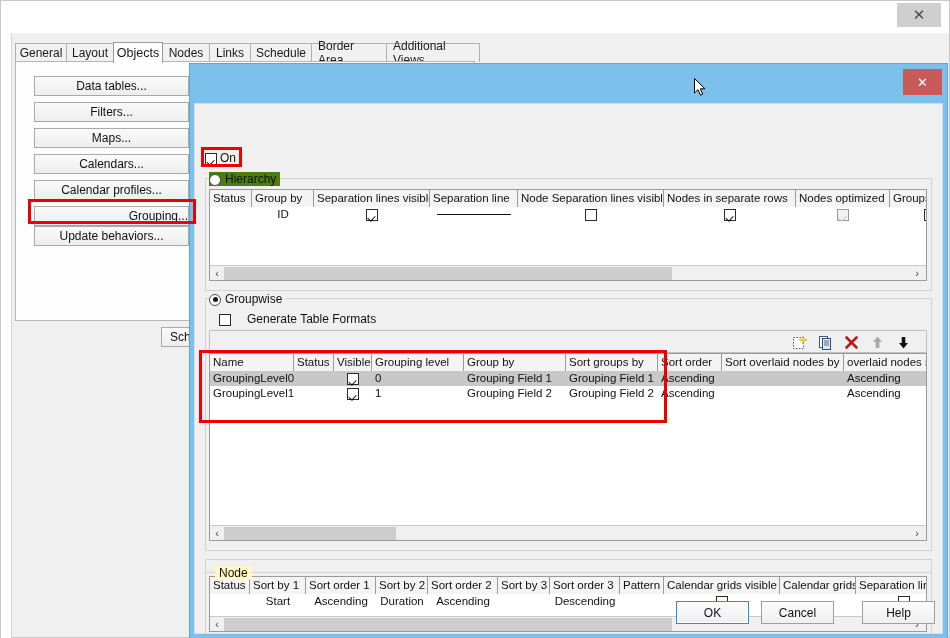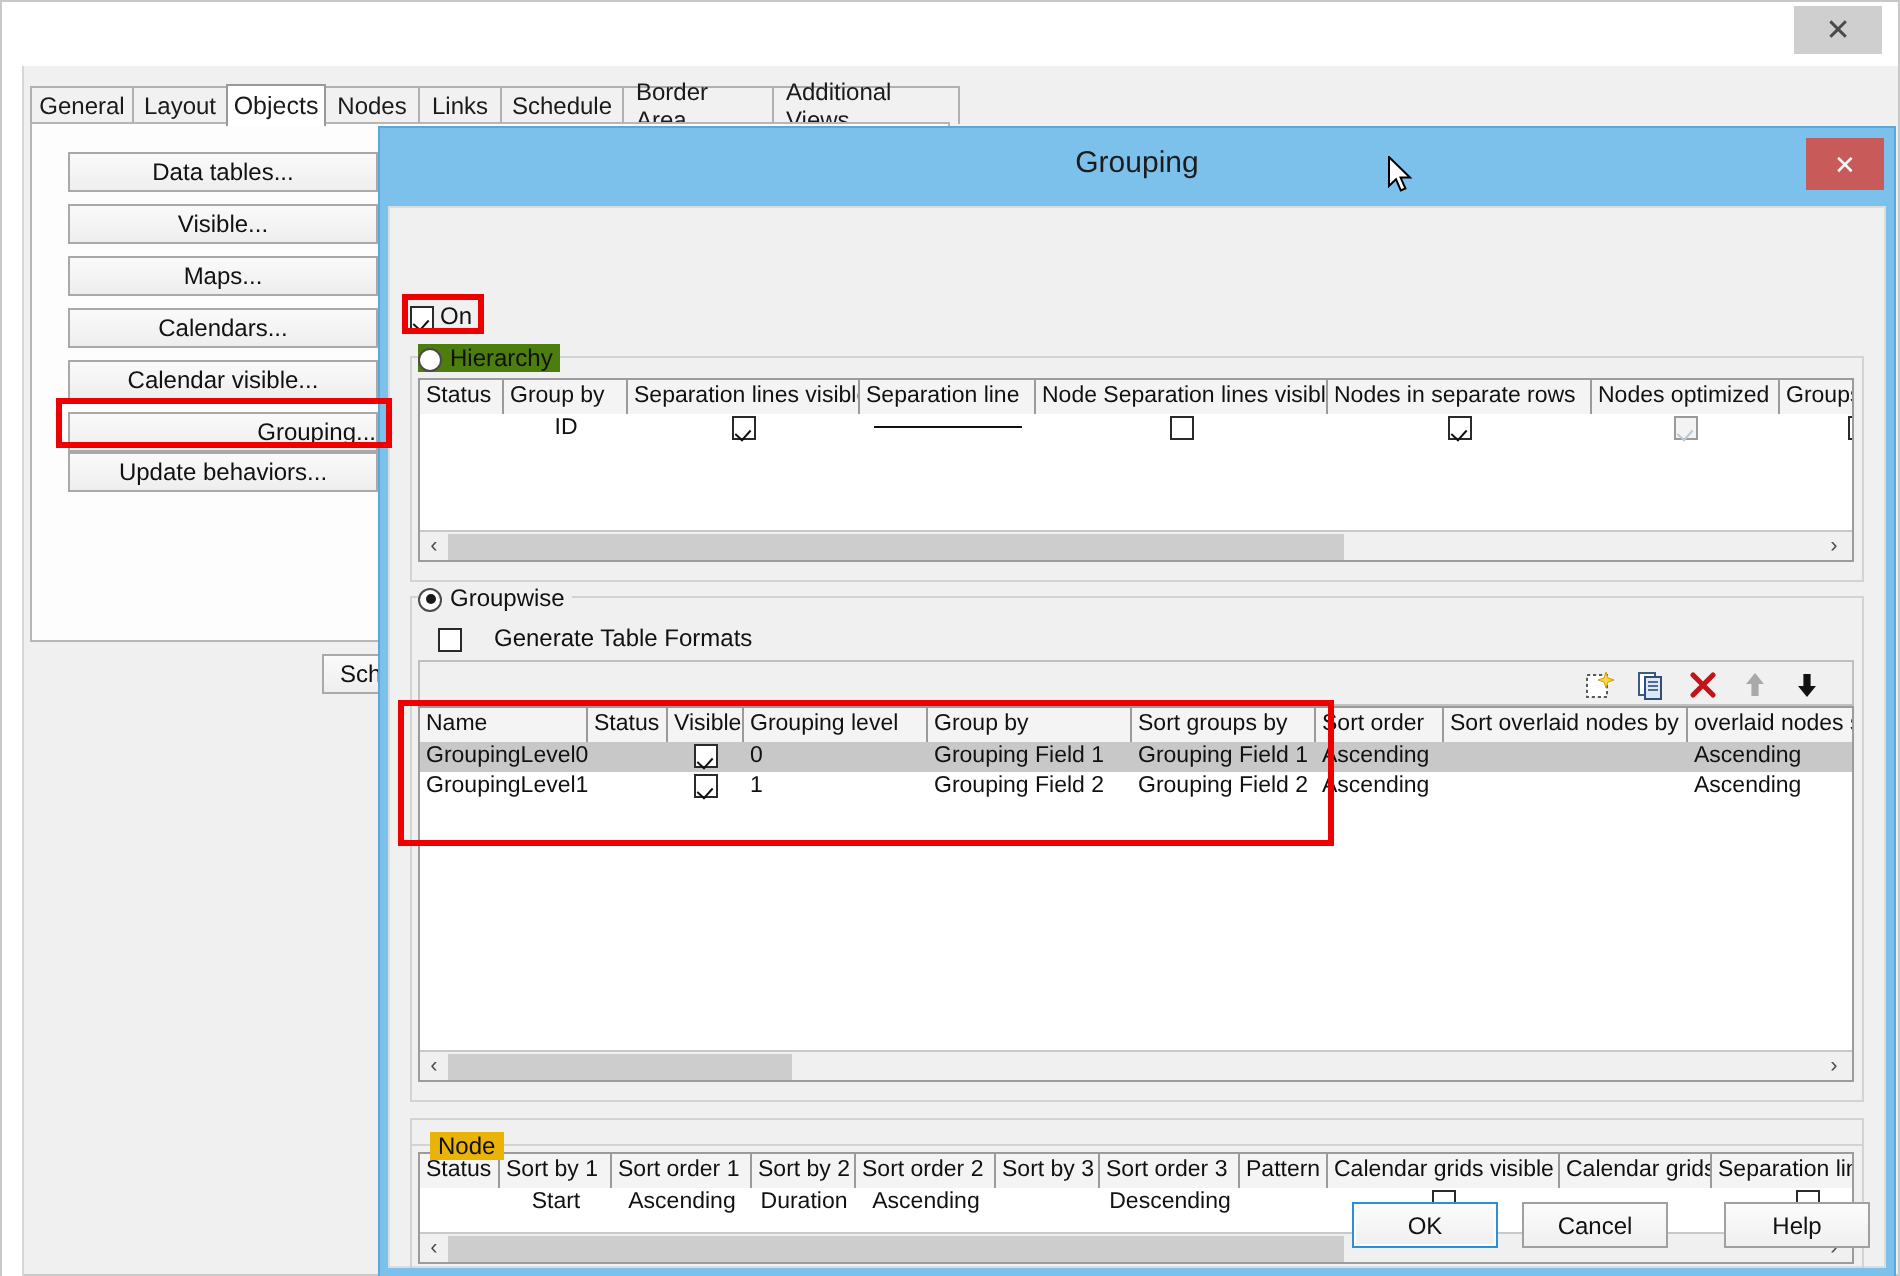--- a/index.html
+++ b/index.html
@@ -241,46 +241,45 @@
         <span>Additional Views</span>
       </div>
     </div>
   <div id="tabpanel"></div>
 
   <div id="side-buttons">
       <div class="side-btn" style="top: 75px;">
         <span>Data tables...</span>
       </div>
       <div class="side-btn" style="top: 101px;">
-        <span>Visible...</span>
+        <span>Filters...</span>
       </div>
       <div class="side-btn" style="top: 127px;">
         <span>Maps...</span>
       </div>
       <div class="side-btn" style="top: 153px;">
         <span>Calendars...</span>
       </div>
       <div class="side-btn" style="top: 179px;">
-        <span>Calendar visible...</span>
+        <span>Calendar profiles...</span>
       </div>
       <div class="side-btn" style="top: 205px; justify-content: flex-end;">
         <span>Grouping...</span>
       </div>
       <div class="side-btn" style="top: 225px;">
         <span>Update behaviors...</span>
       </div>
     </div>
   <div id="btn-grouping-highlight"></div>
 
   <div id="btn-sch">Sch</div>
 </div>
 
 <div id="dialog">
   <div id="dlg-title">
-    <div id="dlg-title-text">Grouping</div>
     <div id="dlg-close">✕</div>
   </div>
 
   <div id="dlg-body">
 
     <div class="lbl" style="left:10px;top:47px;">
       <span class="chk checked"></span><span style="margin-left:3px;">On</span>
     </div>
     <div class="annot" style="left:6px;top:43px;width:41px;height:20px;"></div>
 
@@ -352,21 +351,21 @@
         <div class="row sel" style="top: 17px;"><span class="cell" style="width:84px"><span>GroupingLevel0</span></span><span class="cell ctr" style="width:40px"><span></span></span><span class="cell ctr" style="width:38px"><span class="chk checked"></span></span><span class="cell" style="width:92px"><span>0</span></span><span class="cell" style="width:102px"><span>Grouping Field 1</span></span><span class="cell" style="width:92px"><span>Grouping Field 1</span></span><span class="cell" style="width:64px"><span>Ascending</span></span><span class="cell" style="width:122px"><span></span></span><span class="cell" style="width:110px"><span>Ascending</span></span></div>
         <div class="row" style="top: 32px;"><span class="cell" style="width:84px"><span>GroupingLevel1</span></span><span class="cell ctr" style="width:40px"><span></span></span><span class="cell ctr" style="width:38px"><span class="chk checked"></span></span><span class="cell" style="width:92px"><span>1</span></span><span class="cell" style="width:102px"><span>Grouping Field 2</span></span><span class="cell" style="width:92px"><span>Grouping Field 2</span></span><span class="cell" style="width:64px"><span>Ascending</span></span><span class="cell" style="width:122px"><span></span></span><span class="cell" style="width:110px"><span>Ascending</span></span></div>
         <div class="hscroll" style="left: 0px; top: 171px; width: 716px;">
           <div class="hs-arrow" style="left:0px">‹</div>
           <div class="hs-thumb" style="left:14px;width:172px"></div>
           <div class="hs-arrow" style="left:700px">›</div>
         </div>
       </div>
     <div class="annot" style="left:4px;top:246px;width:468px;height:73px;"></div>
 
-    <div class="lbl" style="left:20px;top:462px;z-index:5;background:#eab308;padding:0 4px;">Node</div>
+    <div class="lbl" style="left:20px;top:462px;z-index:5;background:#fef9c3;padding:0 4px;">Node</div>
     <div class="groupbox-line" style="left:10px;top:468px;width:726px;"></div>
     <div class="groupbox-v" style="left:10px;top:455px;height:13px;"></div>
     <div class="groupbox-v" style="left:10px;top:468px;height:62px;"></div>
     <div class="groupbox-v" style="left:736px;top:455px;height:75px;"></div>
     <div class="groupbox-line" style="left:10px;top:455px;width:726px;"></div>
 
     <div class="grid" id="grid-node" style="left:14px;top:472px;width:718px;height:56px;">
         <div class="grid-header"><span class="hcell" style="width:40px">Status</span><span class="hcell" style="width:56px">Sort by 1</span><span class="hcell" style="width:70px">Sort order 1</span><span class="hcell" style="width:52px">Sort by 2</span><span class="hcell" style="width:70px">Sort order 2</span><span class="hcell" style="width:52px">Sort by 3</span><span class="hcell" style="width:70px">Sort order 3</span><span class="hcell" style="width:44px">Pattern</span><span class="hcell" style="width:116px">Calendar grids visible</span><span class="hcell" style="width:76px">Calendar grids</span><span class="hcell" style="width:96px">Separation lines vis</span></div>
         <div class="row" style="top: 17px;"><span class="cell ctr" style="width:40px"><span></span></span><span class="cell ctr" style="width:56px"><span>Start</span></span><span class="cell ctr" style="width:70px"><span>Ascending</span></span><span class="cell ctr" style="width:52px"><span>Duration</span></span><span class="cell ctr" style="width:70px"><span>Ascending</span></span><span class="cell ctr" style="width:52px"><span></span></span><span class="cell ctr" style="width:70px"><span>Descending</span></span><span class="cell ctr" style="width:44px"><span></span></span><span class="cell ctr" style="width:116px"><span class="chk"></span></span><span class="cell ctr" style="width:76px"><span></span></span><span class="cell ctr" style="width:96px"><span class="chk"></span></span></div>
         <div class="hscroll" style="left: 0px; top: 39px; width: 716px;">

